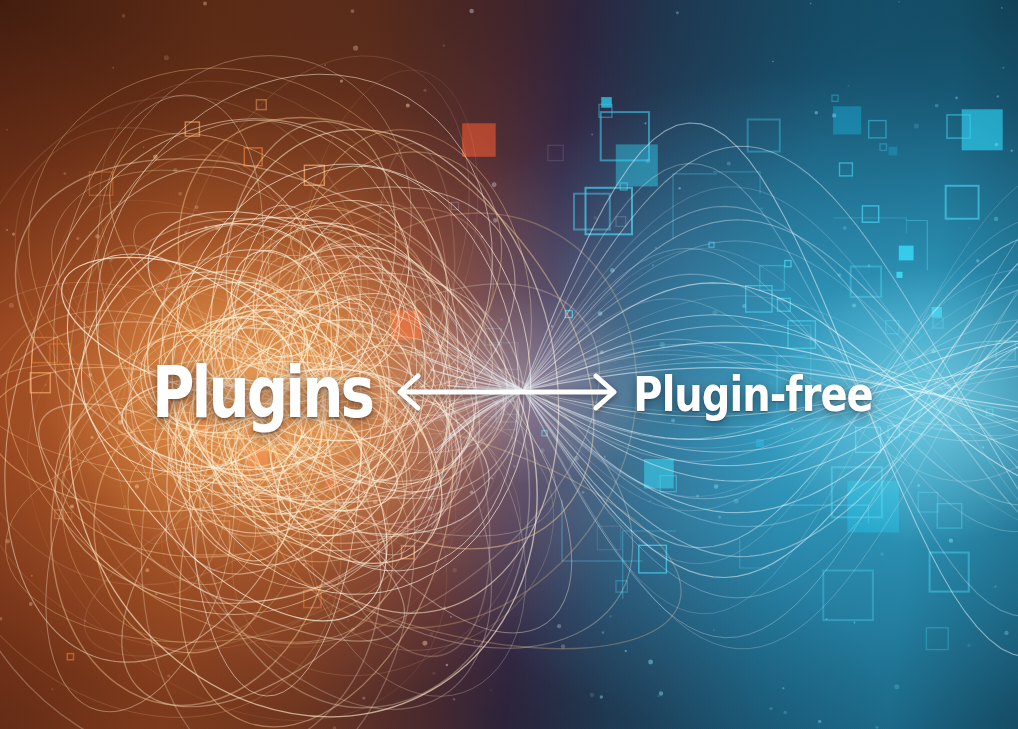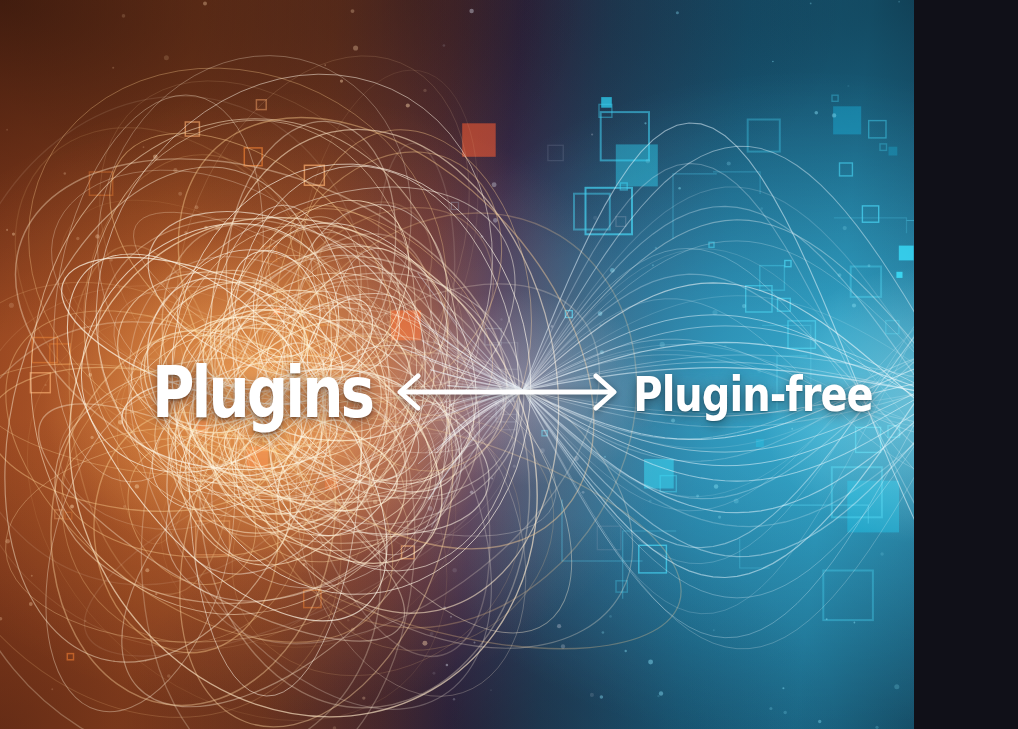--- a/index.html
+++ b/index.html
@@ -1,17 +1,17 @@
 <!DOCTYPE html>
 <html><head>
 <meta charset="utf-8">
 <style>
   html,body{margin:0;padding:0;background:#101018;}
   .stage{
-    position:relative;width:914px;height:729px;overflow:hidden;
+    position:relative;width:1018px;height:729px;overflow:hidden;
     font-family:"DejaVu Sans","Liberation Sans",sans-serif;
   }
   .bg{
     position:absolute;inset:0;
     background:
       radial-gradient(900px 520px at 0% 0%,   rgba(18,8,6,0.60), transparent 65%),
       radial-gradient(700px 460px at 0% 100%, rgba(30,10,8,0.38), transparent 68%),
       radial-gradient(620px 400px at 45% 0%,  rgba(10,8,16,0.33), transparent 70%),
       radial-gradient(520px 320px at 52% 100%,rgba(8,10,18,0.38), transparent 70%),
       radial-gradient(820px 500px at 100% 0%, rgba(3,12,20,0.50), transparent 66%),

